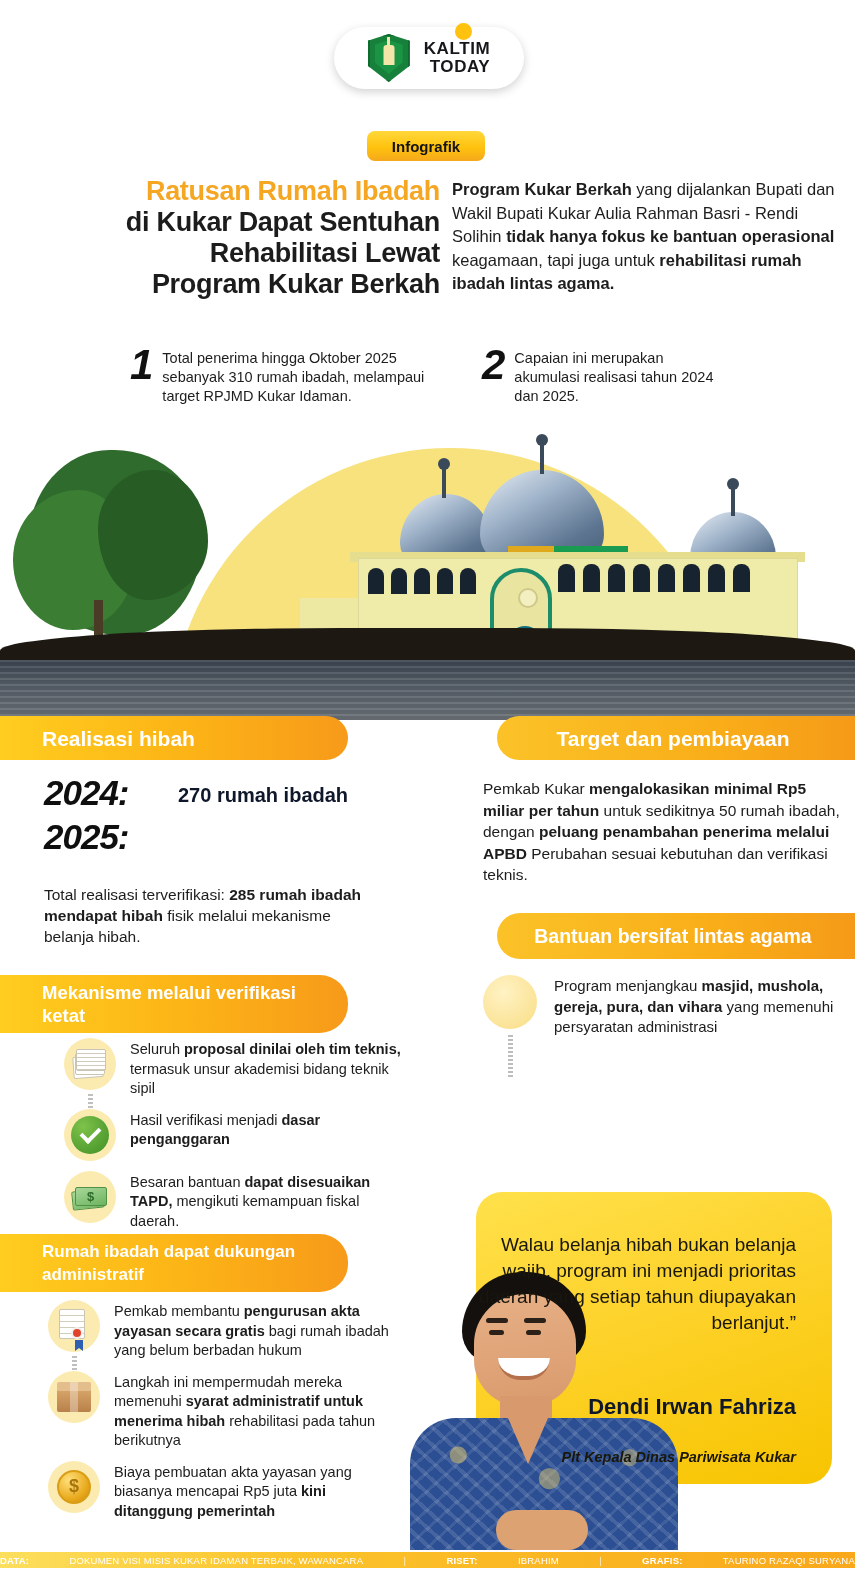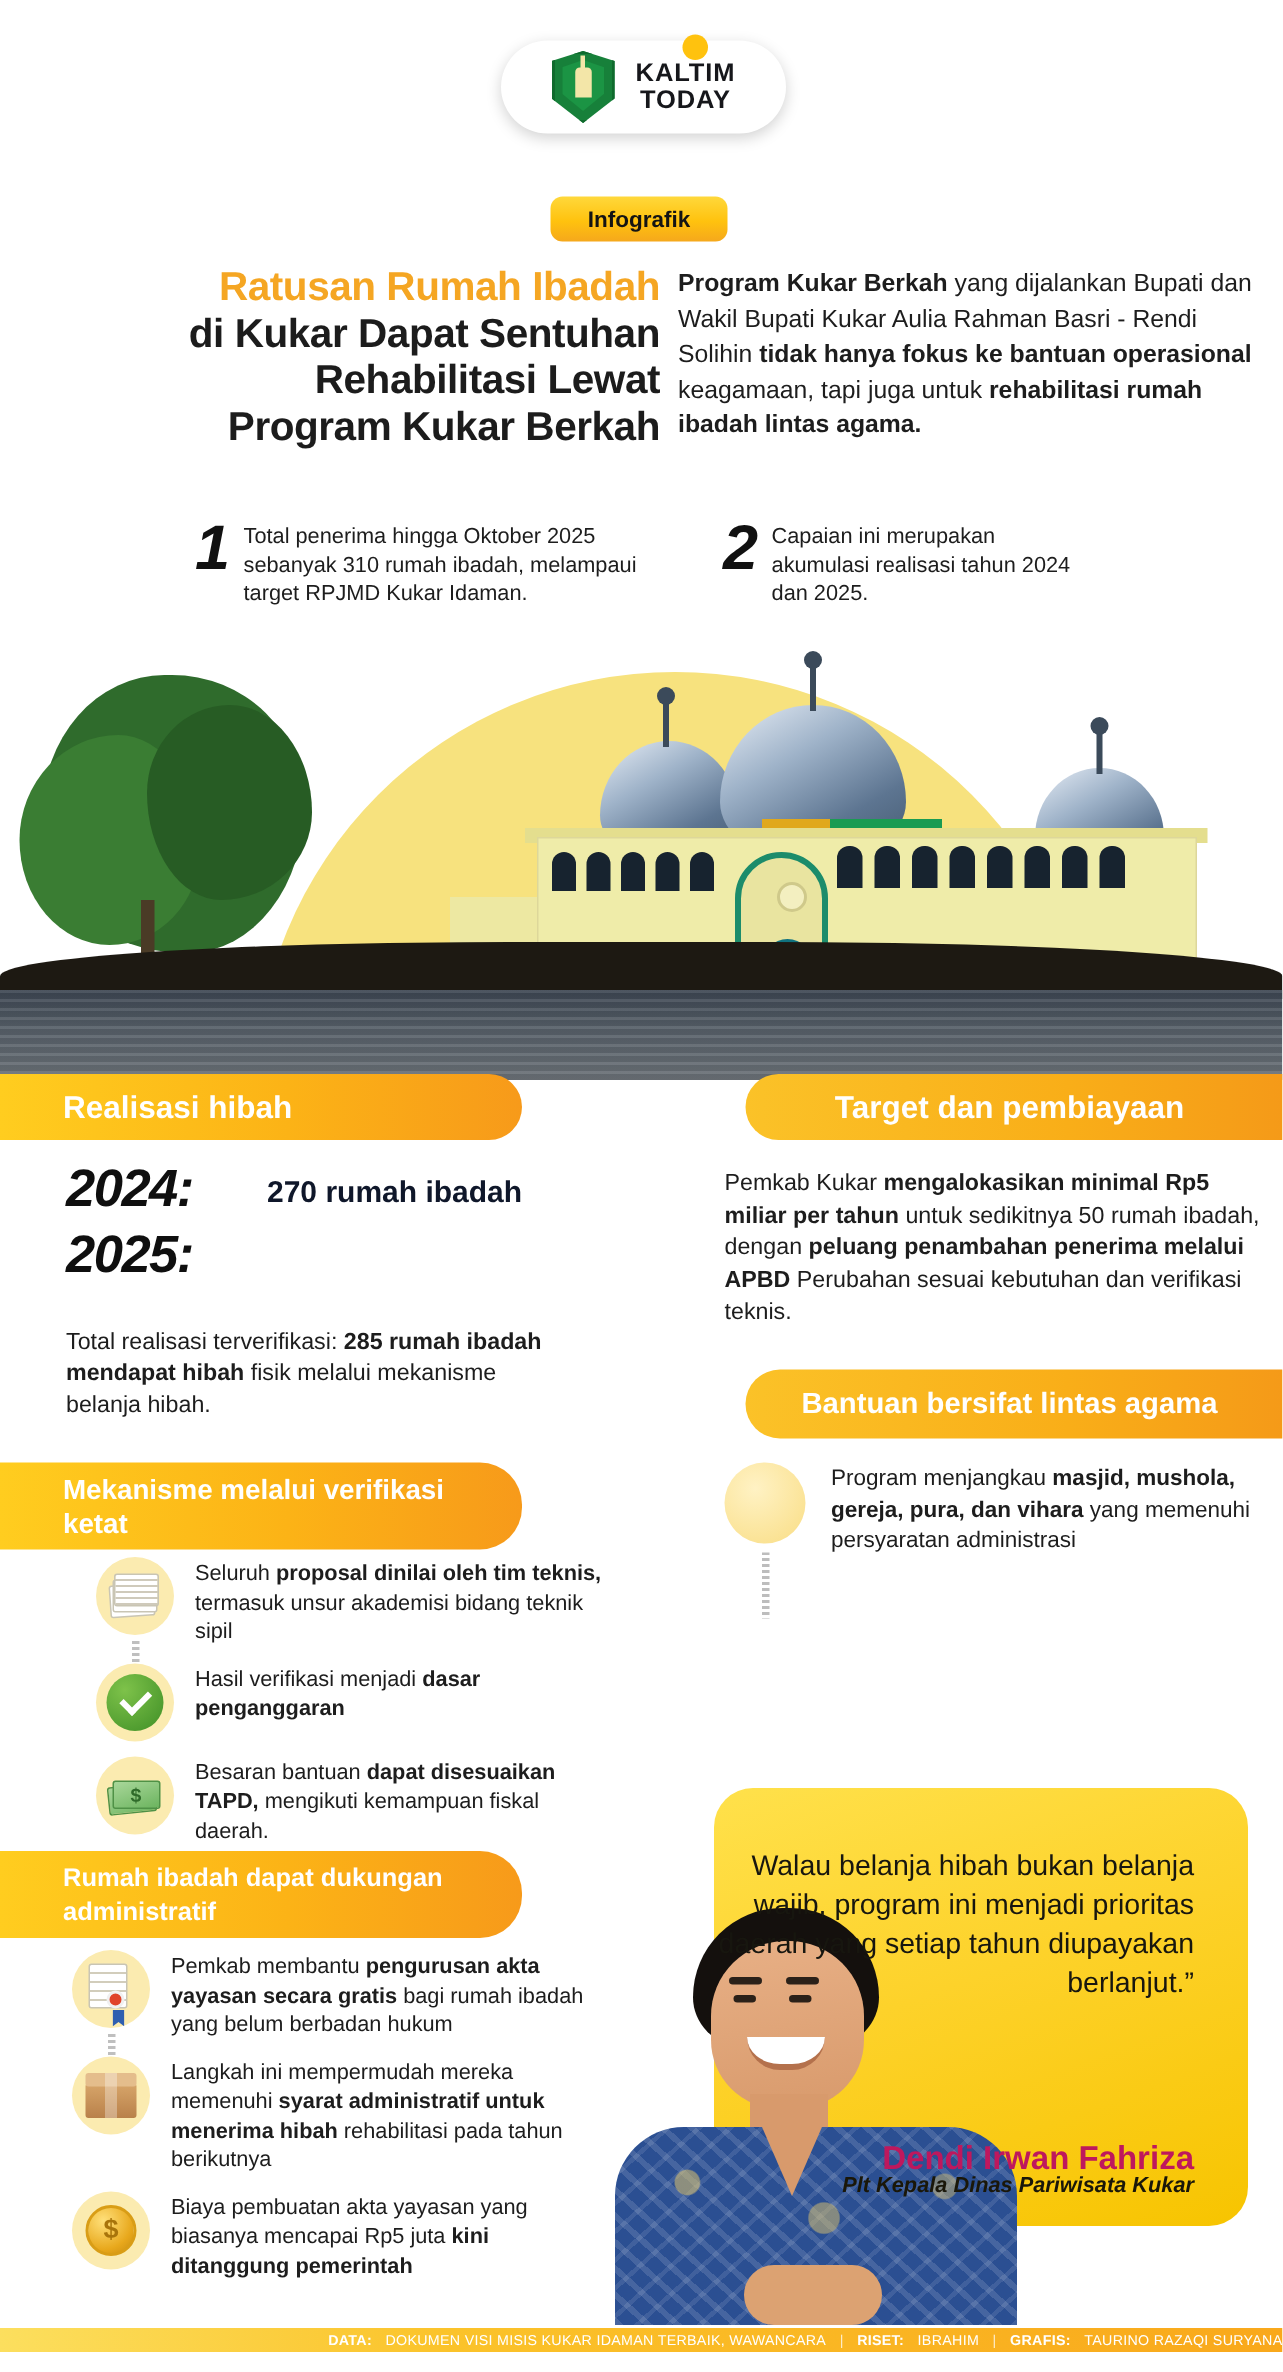--- a/index.html
+++ b/index.html
@@ -29,21 +29,21 @@
     clip-path:polygon(50% 0,100% 14%,100% 66%,50% 100%,0 66%,0 14%);
   }
   .crest-mark{
     position:absolute; left:50%; top:44%; transform:translate(-50%,-50%);
     width:11px; height:20px; background:#f3e6a8; border-radius:3px 3px 0 0;
   }
   .crest-mark:after{
     content:""; position:absolute; left:50%; top:-8px; transform:translateX(-50%);
     width:3px; height:9px; background:#f3e6a8;
   }
-  .kt-brand{ display:flex; flex-direction:column; align-items:center; position:relative; }
+  .kt-brand{ display:flex; flex-direction:column; align-items:flex-end; position:relative; }
   .kt-dot{
     width:17px; height:17px; border-radius:50%; background:#FFC20E;
     position:absolute; top:-17px; left:31px;
   }
   .kt-l1,.kt-l2{
     font-weight:bold; font-size:17px; letter-spacing:.6px; line-height:18px; color:#16171b;
   }
 
   
   .infografik{
@@ -321,21 +321,21 @@
     display:block; transform:skewX(-9deg);
   }
   .qmark i:nth-child(1){ left:0; }
   .qmark i:nth-child(2){ left:24px; }
   .qtext{
     position:absolute; left:476px; top:1232px; width:340px; padding-right:20px;
     text-align:right; font-size:19px; line-height:26px; color:#17160f; z-index:4;
   }
   .qname{
     position:absolute; left:476px; top:1394px; width:340px; padding-right:20px;
-    text-align:right; font-weight:bold; font-size:22px; line-height:25px; color:#be185d; z-index:4;margin-top:32px;
+    text-align:right; font-weight:bold; font-size:22px; line-height:25px; color:#0f172a; z-index:4;
   }
   .qrole{
     position:absolute; left:476px; top:1448px; width:340px; padding-right:20px;
     text-align:right; font-style:italic; font-weight:bold; font-size:14.5px;
     line-height:18px; color:#1a1709; z-index:4;
   }
 
   
   .person{ position:absolute; left:404px; top:1272px; width:280px; height:276px; z-index:3; }
   .p-hair{
@@ -374,22 +374,22 @@
   }
   .p-hands{
     position:absolute; left:92px; top:238px; width:92px; height:40px;
     background:#dca272; border-radius:22px;
   }
 
   
   .footer{
     position:absolute; left:0; top:1552px; width:855px; height:16px;
     background:linear-gradient(90deg,#FCDF5E 0%,#FBC32A 35%,#F9A81B 100%);
-    display:flex; align-items:center; justify-content:flex-end; gap:9px;
-    color:#fff; font-size:9.5px; font-weight:bold; letter-spacing:.2px;padding-left:23px;
+    display:flex; align-items:center; justify-content:space-between; gap:9px;
+    color:#fff; font-size:9.5px; font-weight:bold; letter-spacing:.2px;
   }
   .footer .sep{ opacity:.75; font-weight:normal; }
   .footer .lbl{ font-weight:bold; }
   .footer .val{ font-weight:normal; }
 </style>
 </head>
 <body>
 
 <div class="logo-pill">
   <div class="crest">

